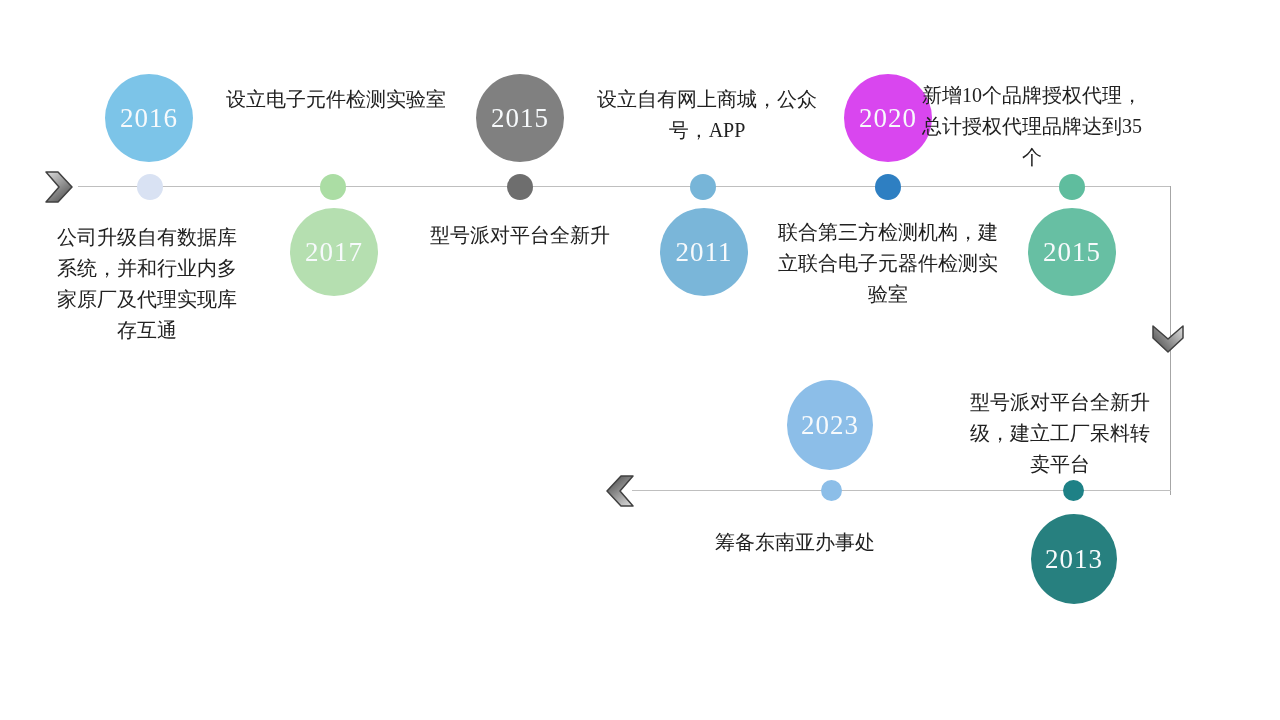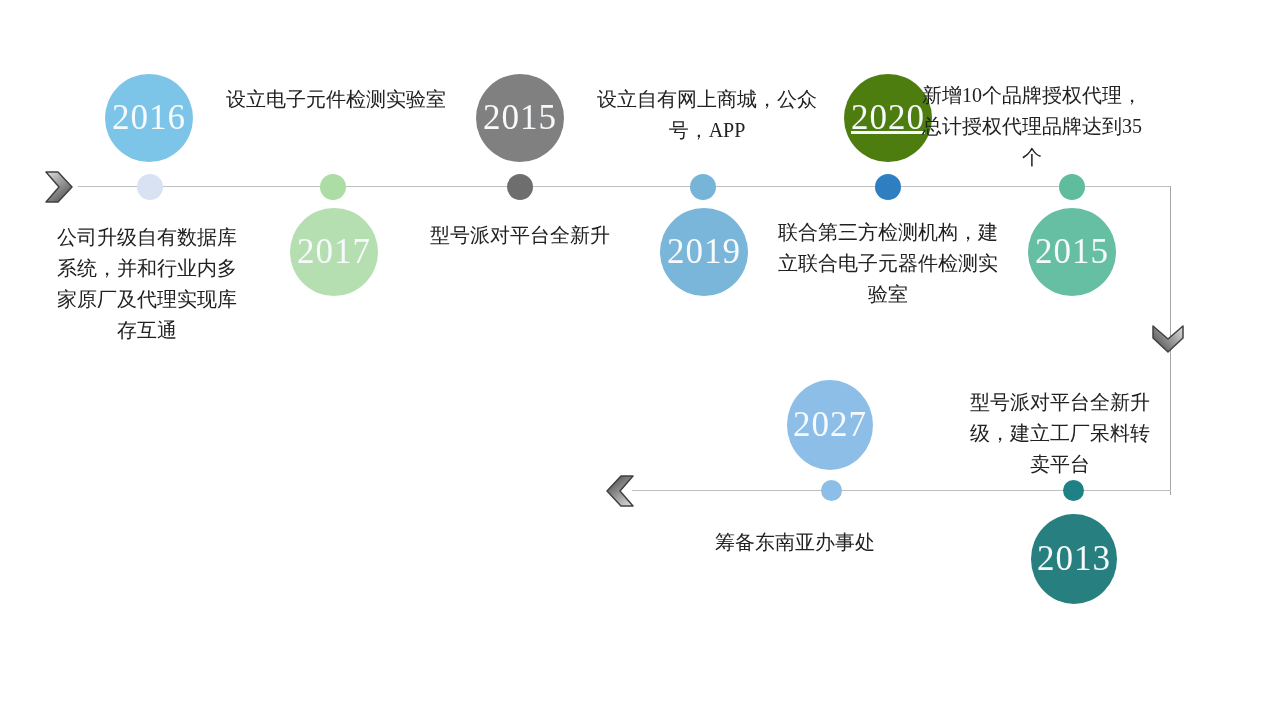--- a/index.html
+++ b/index.html
@@ -11,21 +11,21 @@
   .line-top{left:78px;top:186px;width:1093px;height:1px;}
   .line-vert{left:1170px;top:186px;width:1px;height:309px;background:#a6a6a6;}
   .line-bottom{left:632px;top:490px;width:539px;height:1px;}
   .chev{position:absolute;}
   .chev-start{left:45px;top:171px;}
   .chev-down{left:1154px;top:323px;transform:rotate(90deg);}
   .chev-end{left:606px;top:475px;transform:rotate(180deg);}
   .circle{
     position:absolute;width:88px;height:88px;border-radius:50%;
     display:flex;align-items:center;justify-content:center;
-    color:#f7fafc;font-size:35px;letter-spacing:1px;
+    color:#f7fafc;font-size:27px;letter-spacing:1px;
   }
   .circle.small{width:86px;height:90px;}
   .dot{position:absolute;width:26px;height:26px;border-radius:50%;}
   .dot.small{width:21px;height:21px;}
   .desc{
     position:absolute;color:#212121;font-size:20px;line-height:31px;
     text-align:center;white-space:pre-line;
   }
   
   .ev0 .circle{left:105px;top:74px;}   .ev0 .dot{left:137px;top:174px;}  .ev0 .desc{left:47px;top:222px;width:200px;}
@@ -85,29 +85,29 @@
   <div class="ev2">
     <div class="circle" style="background: rgb(128, 128, 128);">
       <span>2015</span>
     </div>
     <div class="dot" style="background: rgb(110, 110, 110);"></div>
     <div class="desc">型号派对平台全新升</div>
   </div>
 
   <div class="ev3">
     <div class="circle" style="background: rgb(122, 182, 217);">
-      <span>2019</span>
+      <span>2011</span>
     </div>
     <div class="dot" style="background: rgb(119, 181, 216);"></div>
     <div class="desc">设立自有网上商城，公众
 号，APP</div>
   </div>
 
   <div class="ev4">
-    <div class="circle" style="background: #4d7c0f; text-decoration: underline;">
+    <div class="circle" style="background: #d946ef;">
       <span>2020</span>
     </div>
     <div class="dot" style="background: rgb(46, 127, 194);"></div>
     <div class="desc">联合第三方检测机构，建
 立联合电子元器件检测实
 验室</div>
   </div>
 
   <div class="ev5">
     <div class="circle" style="background: rgb(103, 191, 163);">
@@ -124,19 +124,19 @@
       <span>2013</span>
     </div>
     <div class="dot small" style="background: rgb(30, 129, 134);"></div>
     <div class="desc">型号派对平台全新升
 级，建立工厂呆料转
 卖平台</div>
   </div>
 
   <div class="ev7">
     <div class="circle small" style="background: rgb(140, 190, 232);">
-      <span>2027</span>
+      <span>2023</span>
     </div>
     <div class="dot small" style="background: rgb(140, 190, 232);"></div>
     <div class="desc">筹备东南亚办事处</div>
   </div>
 
 </div>
 
 </body></html>

